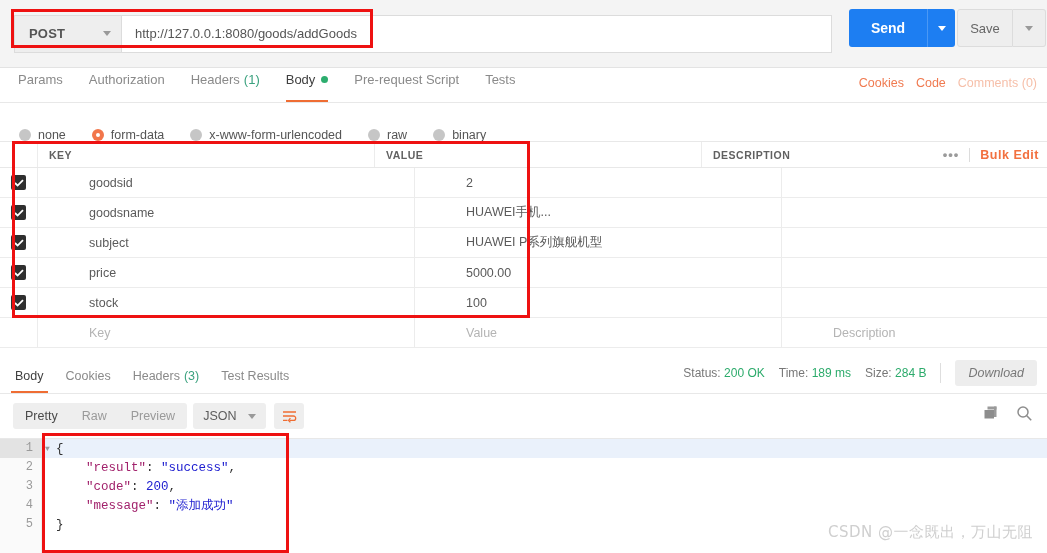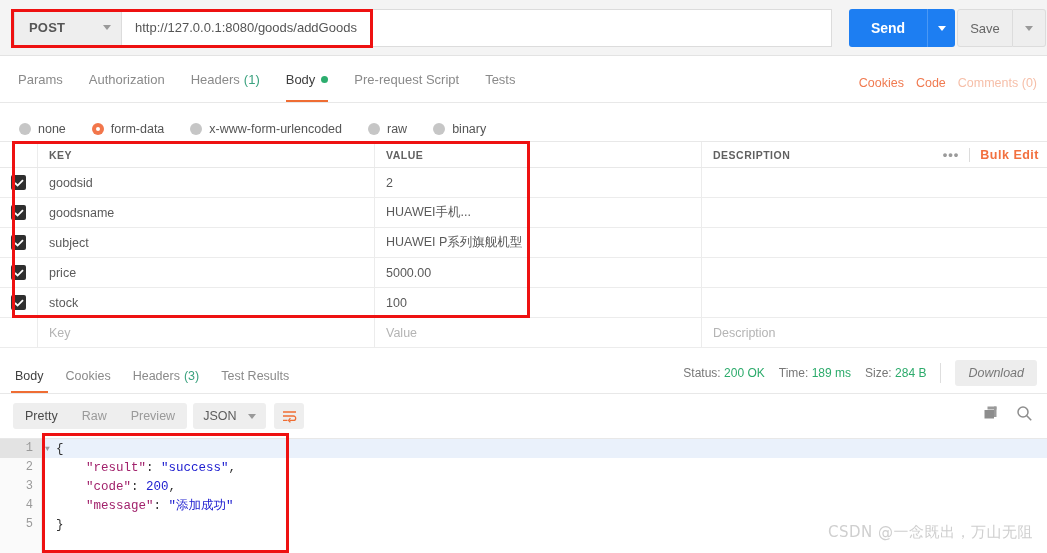--- a/index.html
+++ b/index.html
@@ -7,21 +7,21 @@
     margin: 0; padding: 0;
     width: 1047px; height: 553px;
     background: #fff;
     font-family: "Liberation Sans", "DejaVu Sans", sans-serif;
     overflow: hidden;
   }
   #app { position: relative; width: 1047px; height: 553px; background: #fff; }
 
   
   .urlbar {
-    position: absolute; left: 0; top: 0; width: 1047px; height: 56px;
+    position: absolute; left: 0; top: 0; width: 1047px; height: 68px;
     background: #f4f4f4; border-bottom: 1px solid #e3e3e3;
     display: flex; align-items: center;
   }
   .method-select {
     margin-left: 14px; width: 107px; height: 38px;
     background: #eeeeee; border: 1px solid #dcdcdc; border-right: none;
     display: flex; align-items: center; justify-content: space-between;
     padding: 0 10px 0 14px; cursor: pointer;
   }
   .method-label { font-size: 13px; color: #555; font-weight: 600; letter-spacing: .2px; }
@@ -74,40 +74,40 @@
     height: 2px; background: #ef6d33;
   }
   .tab .count { color: #3aa17e; margin-left: 4px; }
   .dot-green { width: 7px; height: 7px; border-radius: 50%; background: #2cad6e; margin-left: 6px; }
   .req-tabs-right { position: absolute; right: 10px; bottom: 12px; display: flex; gap: 12px; align-items: center; }
   .link-orange { font-size: 12.5px; color: #f07a50; cursor: pointer; }
   .link-faded { font-size: 12.5px; color: #f6bfa9; cursor: pointer; }
 
   
   .radio-row {
-    position: absolute; left: 0; top: 111px; width: 1047px; height: 36px;
+    position: absolute; left: 0; top: 117px; width: 1047px; height: 36px;
     display: flex; align-items: center; padding-left: 19px;
   }
   .radio-item { display: flex; align-items: center; margin-right: 26px; cursor: pointer; }
   .radio-dot {
     width: 12px; height: 12px; border-radius: 50%; background: #c6c6c6; margin-right: 7px;
     display: flex; align-items: center; justify-content: center;
   }
   .radio-dot.sel { background: #f2764b; }
   .radio-dot.sel::after { content: ""; width: 4px; height: 4px; border-radius: 50%; background: #fff; }
   .radio-label { font-size: 12.5px; color: #555; }
 
   
   .kv-table { position: absolute; left: 0; top: 141px; width: 1047px; }
   .kv-head {
     display: flex; height: 27px; align-items: center;
     border-top: 1px solid #e8e8e8; border-bottom: 1px solid #e8e8e8;
     background: #fff;
   }
-  .kv-row { display: flex; height: 30px; align-items: center; border-bottom: 1px solid #ececec; }
+  .kv-row { display: flex; height: 30px; align-items: center; border-bottom: 1px solid #ececec; gap: 40px; }
   .kv-row.empty .c-key, .kv-row.empty .c-val, .kv-row.empty .c-desc { color: #b4b4b4; }
   .c-chk { width: 38px; display: flex; align-items: center; justify-content: center; flex: none; border-right: 1px solid #ececec; height: 100%; }
   .c-key { width: 337px; flex: none; padding-left: 11px; font-size: 12.5px; color: #5a5a5a; border-right: 1px solid #ececec; height: 100%; display: flex; align-items: center; }
   .c-val { width: 327px; flex: none; padding-left: 11px; font-size: 12.5px; color: #5a5a5a; border-right: 1px solid #ececec; height: 100%; display: flex; align-items: center; }
   .c-desc { flex: 1; padding-left: 11px; font-size: 12.5px; color: #5a5a5a; height: 100%; display: flex; align-items: center; }
   .kv-head .c-key, .kv-head .c-val, .kv-head .c-desc { font-size: 10.5px; color: #616161; font-weight: 700; letter-spacing: .5px; }
   .kv-head .c-desc { justify-content: space-between; padding-right: 8px; }
   .head-actions { display: flex; align-items: center; gap: 10px; }
   .dots { color: #9b9b9b; font-size: 13px; letter-spacing: 1px; cursor: pointer; }
   .vsep { width: 1px; height: 14px; background: #dcdcdc; }

